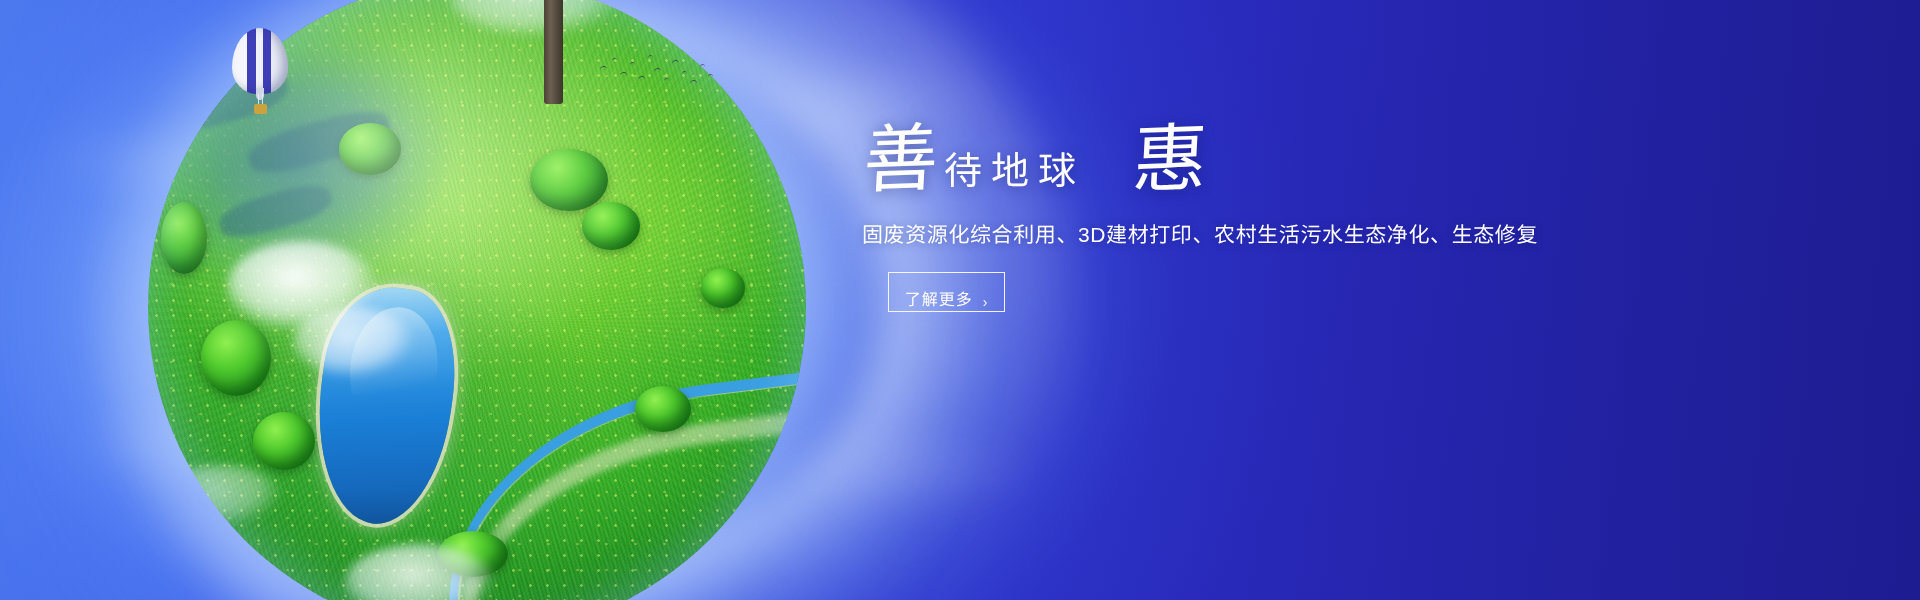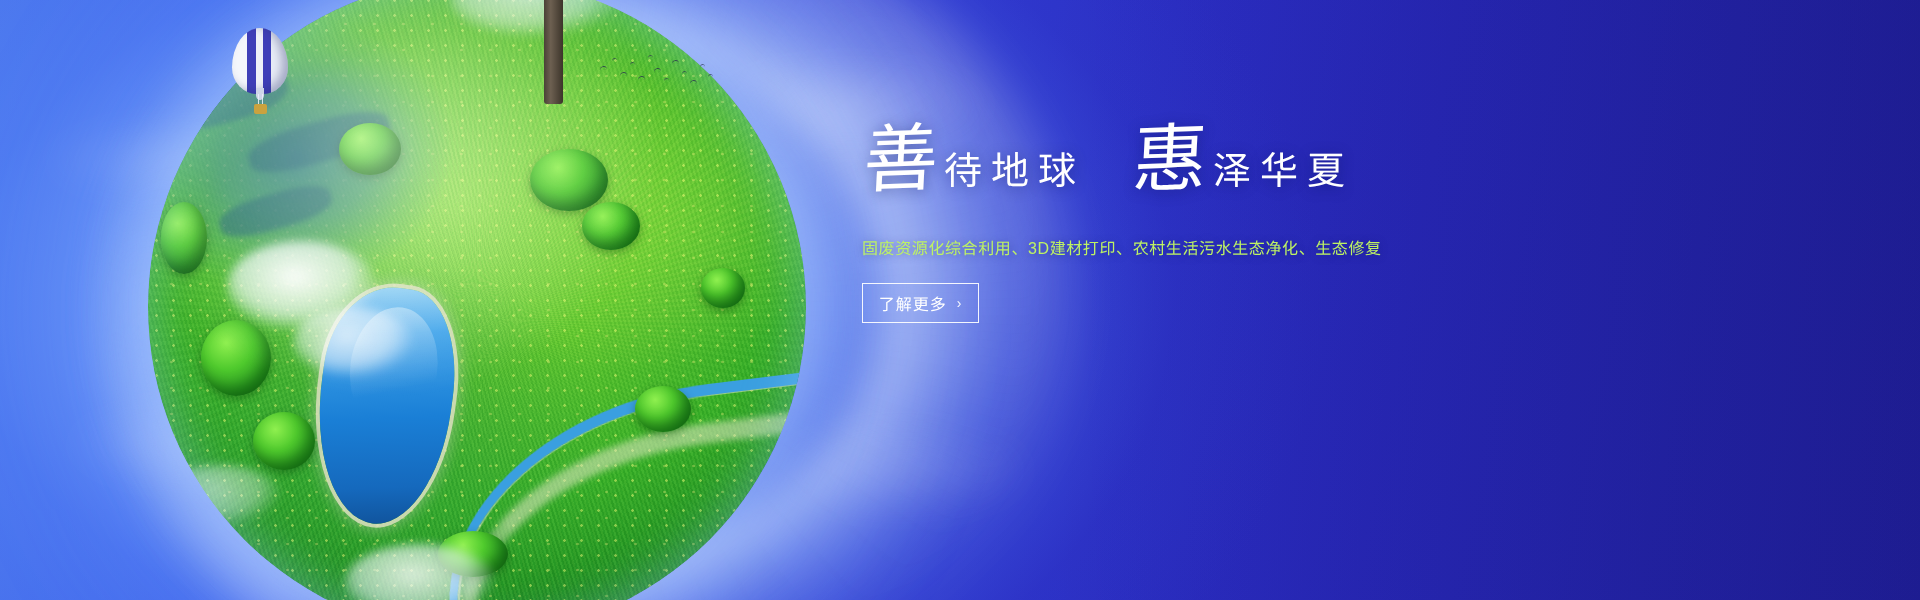--- a/index.html
+++ b/index.html
@@ -273,38 +273,39 @@
 
   .subtitle{
     margin-top:24px;
     color:#ffffff;
     font-size:25px;
     letter-spacing:7px;
     white-space:nowrap;
     text-shadow:0 1px 10px rgba(10,20,90,.40);
   }
   .desc{
-    margin-top:38px;
-    color:#bef264;
-    font-size:16px;
+    margin-top:21px;
+    color:#ffffff;
+    font-size:21px;
     letter-spacing:.6px;
     white-space:nowrap;
     text-shadow:0 1px 8px rgba(10,20,90,.35);
   }
   .cta{
     margin-top:24px;
-    display:inline-flex;align-items:center;justify-content:center;
+    display:inline-flex;align-items:flex-end;justify-content:center;
     gap:10px;
     width:117px;height:40px;
     border:1px solid rgba(255,255,255,.92);
     background:transparent;
     color:#ffffff;
     font-size:16px;
     letter-spacing:1px;
     cursor:pointer;
+    margin-left:26px;
   }
   .cta .chev{font-size:14px;opacity:.95;}
 </style>
 </head>
 <body>
 
 <div class="banner">
 
   <div class="bg-base"></div>
   <div class="halo"></div>
@@ -386,21 +387,20 @@
   <div class="content">
 
     <div class="headline">
       <span class="hl-group">
         <span class="hl-big">善</span>
         <span class="hl-rest">待地球</span>
       </span>
       <span class="hl-gap"></span>
       <span class="hl-group">
         <span class="hl-big">惠</span>
-        <span class="hl-rest">泽华夏</span>
       </span>
     </div>
 
 
     <div class="desc">固废资源化综合利用、3D建材打印、农村生活污水生态净化、生态修复</div>
 
     <button class="cta">
       <span>了解更多</span>
       <span class="chev">›</span>
     </button>

